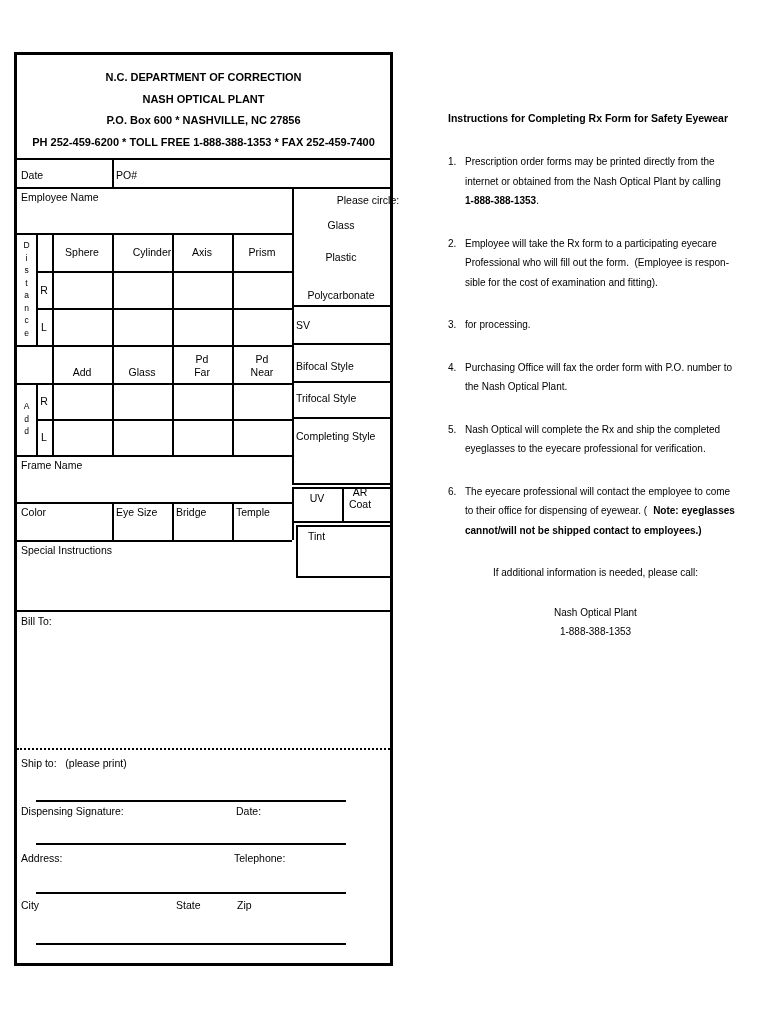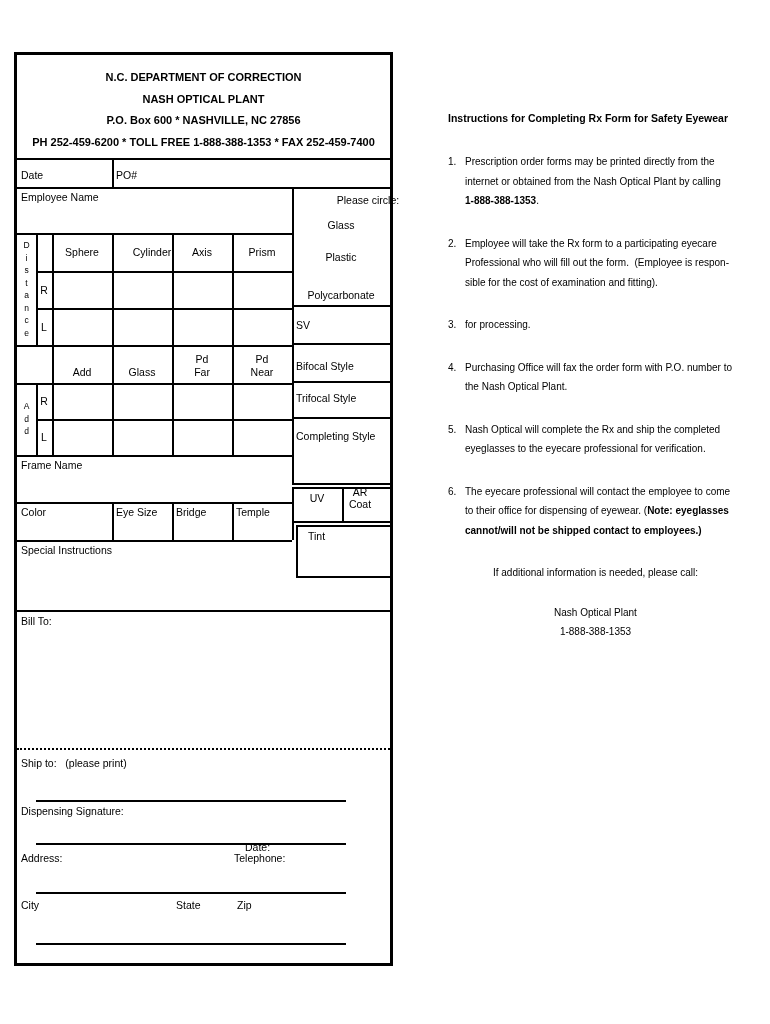--- a/index.html
+++ b/index.html
@@ -105,21 +105,21 @@
     <div class="lbl" style="left:279px;top:264px;">SV</div>
     <div class="lbl" style="left:279px;top:305px;">Bifocal Style</div>
     <div class="lbl" style="left:279px;top:337px;">Trifocal Style</div>
     <div class="lbl" style="left:279px;top:375px;">Completing Style</div>
     <div class="cellc" style="left:275px;top:432px;width:50px;height:22px;">UV</div>
     <div class="cellc" style="left:325px;top:432px;width:36px;height:22px;">AR Coat</div>
     <div class="lbl" style="left:291px;top:475px;">Tint</div>
 
     <div class="lbl" style="left:4px;top:702px;">Ship to:   (please print)</div>
     <div class="lbl" style="left:4px;top:750px;">Dispensing Signature:</div>
-    <div class="lbl" style="left:228px;top:750px;margin-top:36px;">Date:</div>
+    <div class="lbl" style="left:219px;top:750px;">Date:</div>
     <div class="lbl" style="left:4px;top:797px;">Address:</div>
     <div class="lbl" style="left:217px;top:797px;">Telephone:</div>
     <div class="lbl" style="left:4px;top:844px;">City</div>
     <div class="lbl" style="left:159px;top:844px;">State</div>
     <div class="lbl" style="left:220px;top:844px;">Zip</div>
 
     <div class="dashline" style="left:0;top:693px;width:373px;"></div>
     <div class="sigline" style="left:19px;top:745px;width:310px;"></div>
     <div class="sigline" style="left:19px;top:788px;width:310px;"></div>
     <div class="sigline" style="left:19px;top:837px;width:310px;"></div>
@@ -238,21 +238,21 @@
           <div class="ins-num">5.</div>
           <div class="ins-lines">
             <div class="ins-line"><span>Nash Optical will complete the Rx and ship the completed</span></div>
             <div class="ins-line"><span>eyeglasses to the eyecare professional for verification.</span></div>
           </div>
         </div>
         <div class="ins-item">
           <div class="ins-num">6.</div>
           <div class="ins-lines">
             <div class="ins-line"><span>The eyecare professional will contact the employee to come</span></div>
-            <div class="ins-line"><span>to their office for dispensing of eyewear. (</span><span style="font-weight: bold;">Note: eyeglasses</span></div>
+            <div class="ins-line"><span>to their office for dispensing of eyewear. (</span><span style="font-weight: bold; margin-left: 6px;">Note: eyeglasses</span></div>
             <div class="ins-line"><span style="font-weight: bold;">cannot/will not be shipped contact to employees.)</span></div>
           </div>
         </div>
       </div>
     <div class="ins-footer">
       <div class="ins-call">If additional information is needed, please call:</div>
       <div class="ins-org">
         <div>Nash Optical Plant</div>
         <div>1-888-388-1353</div>
       </div>

